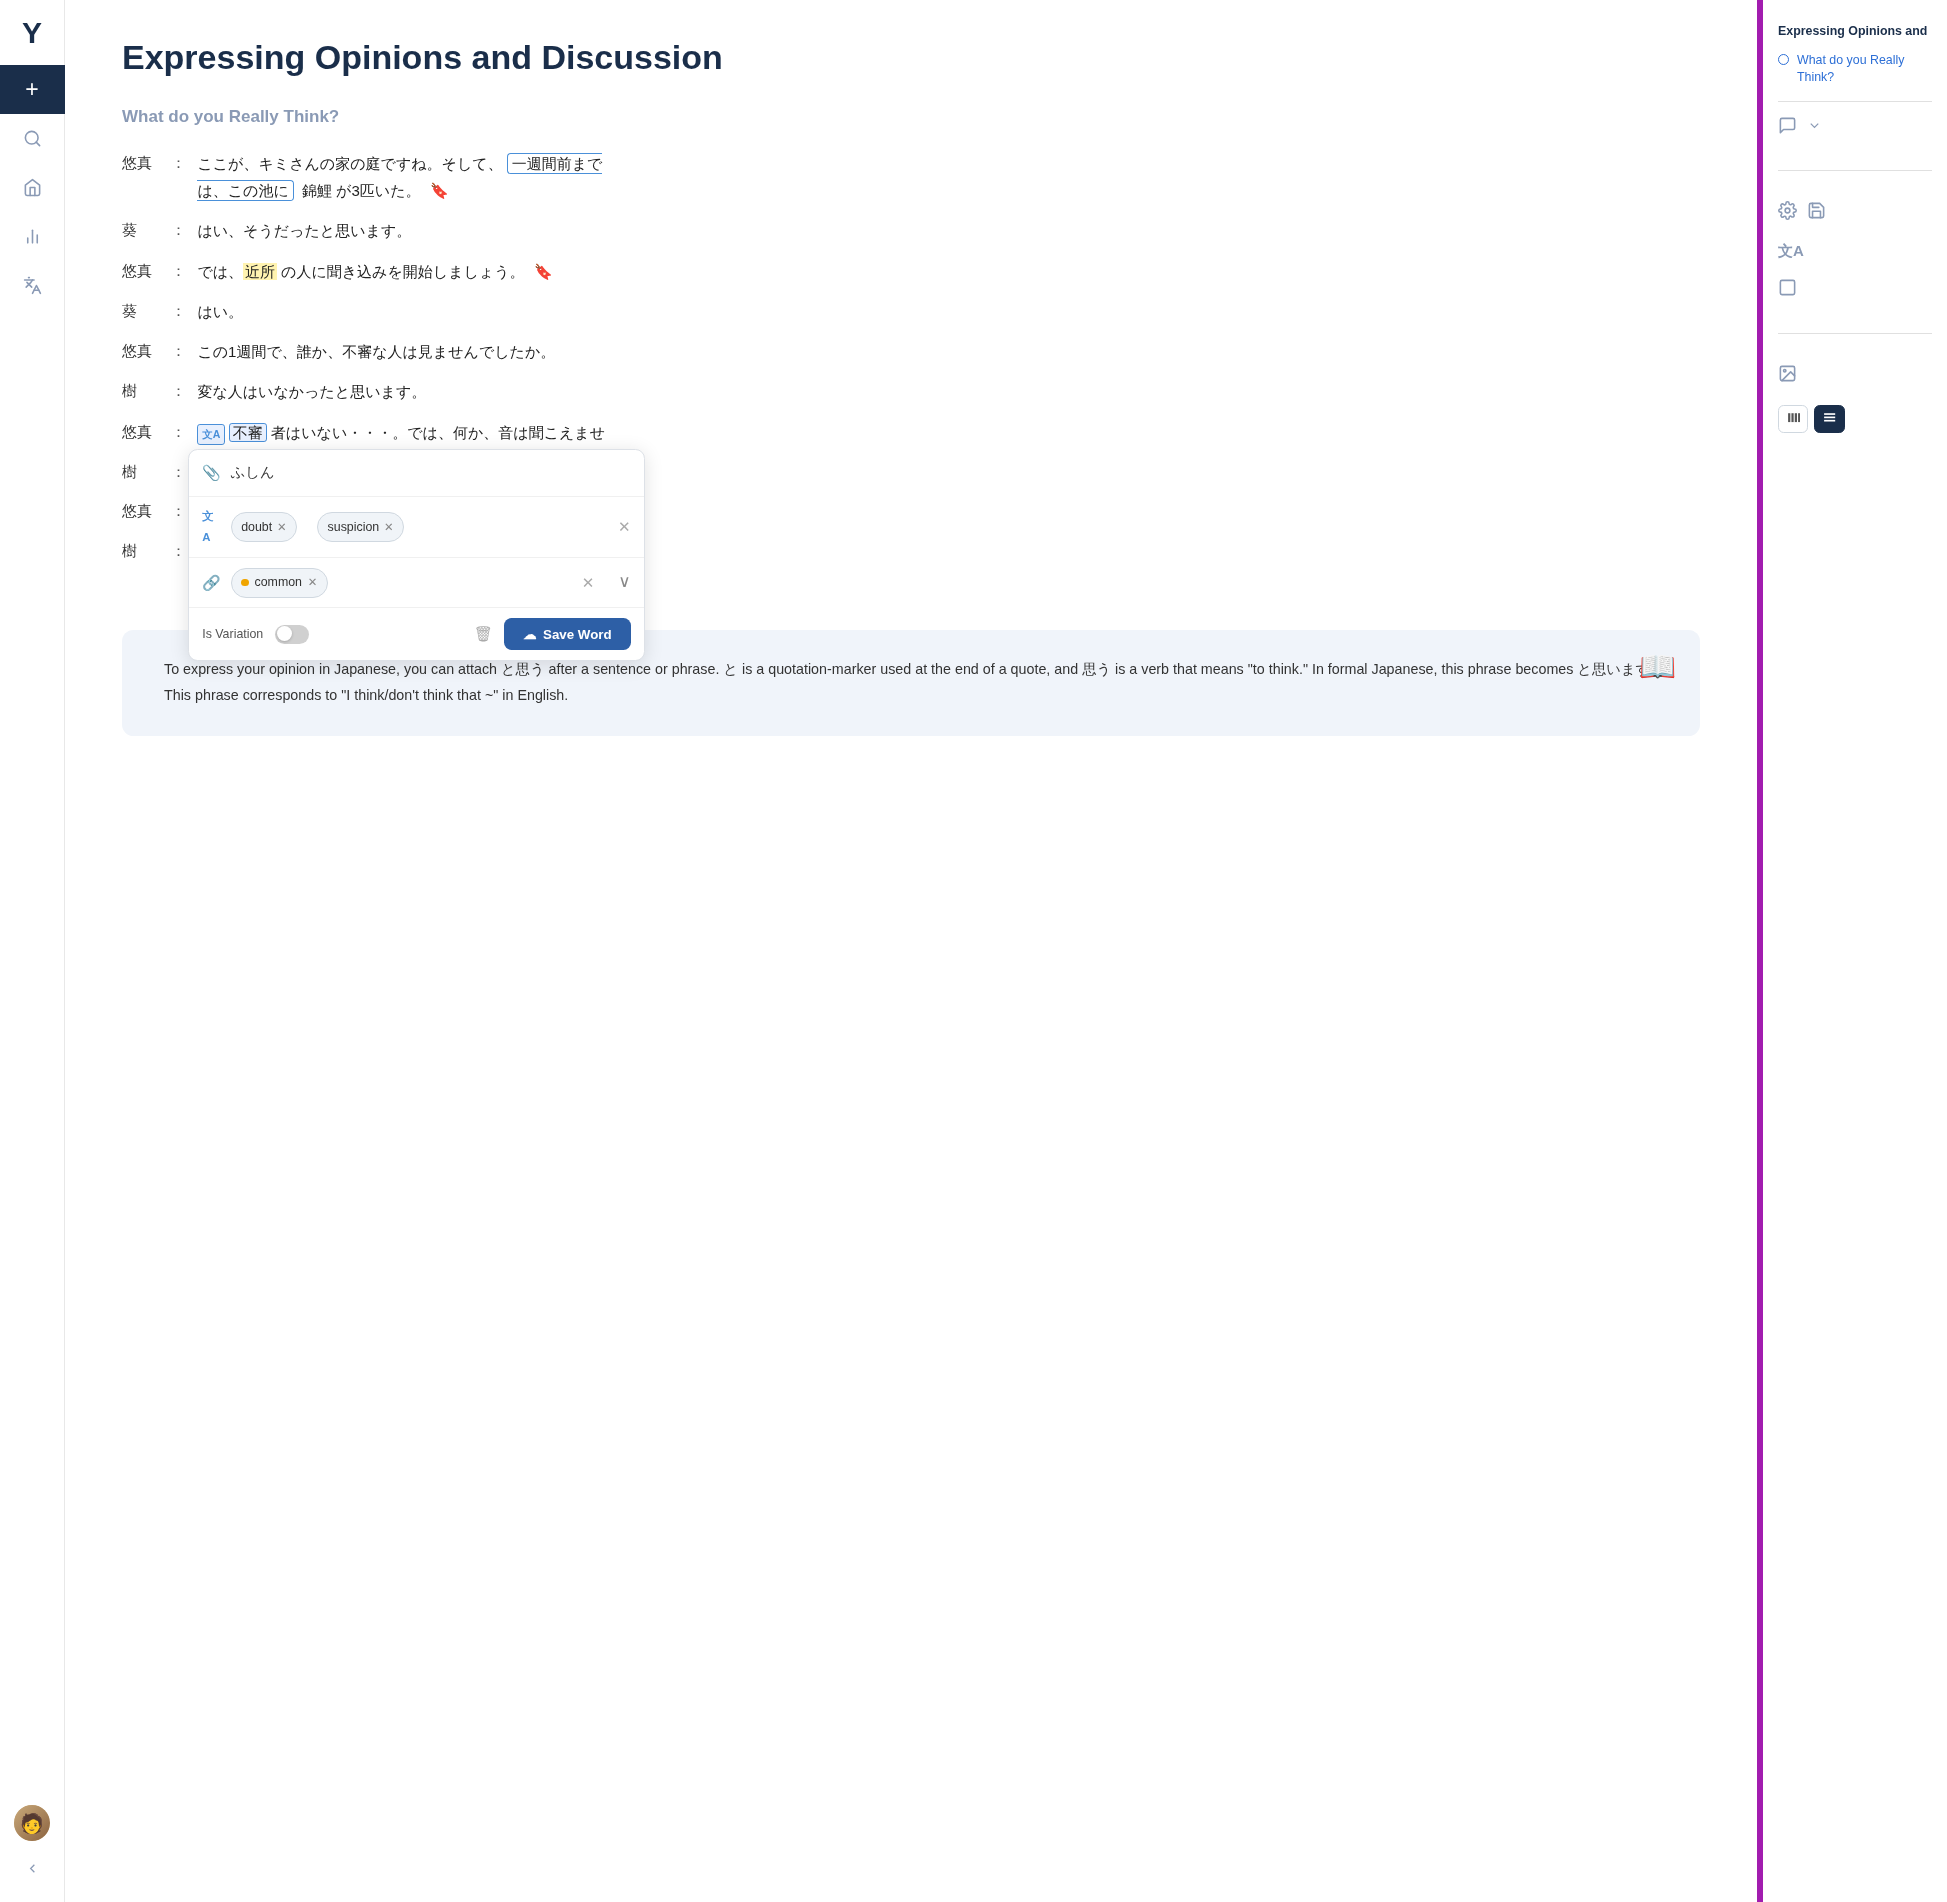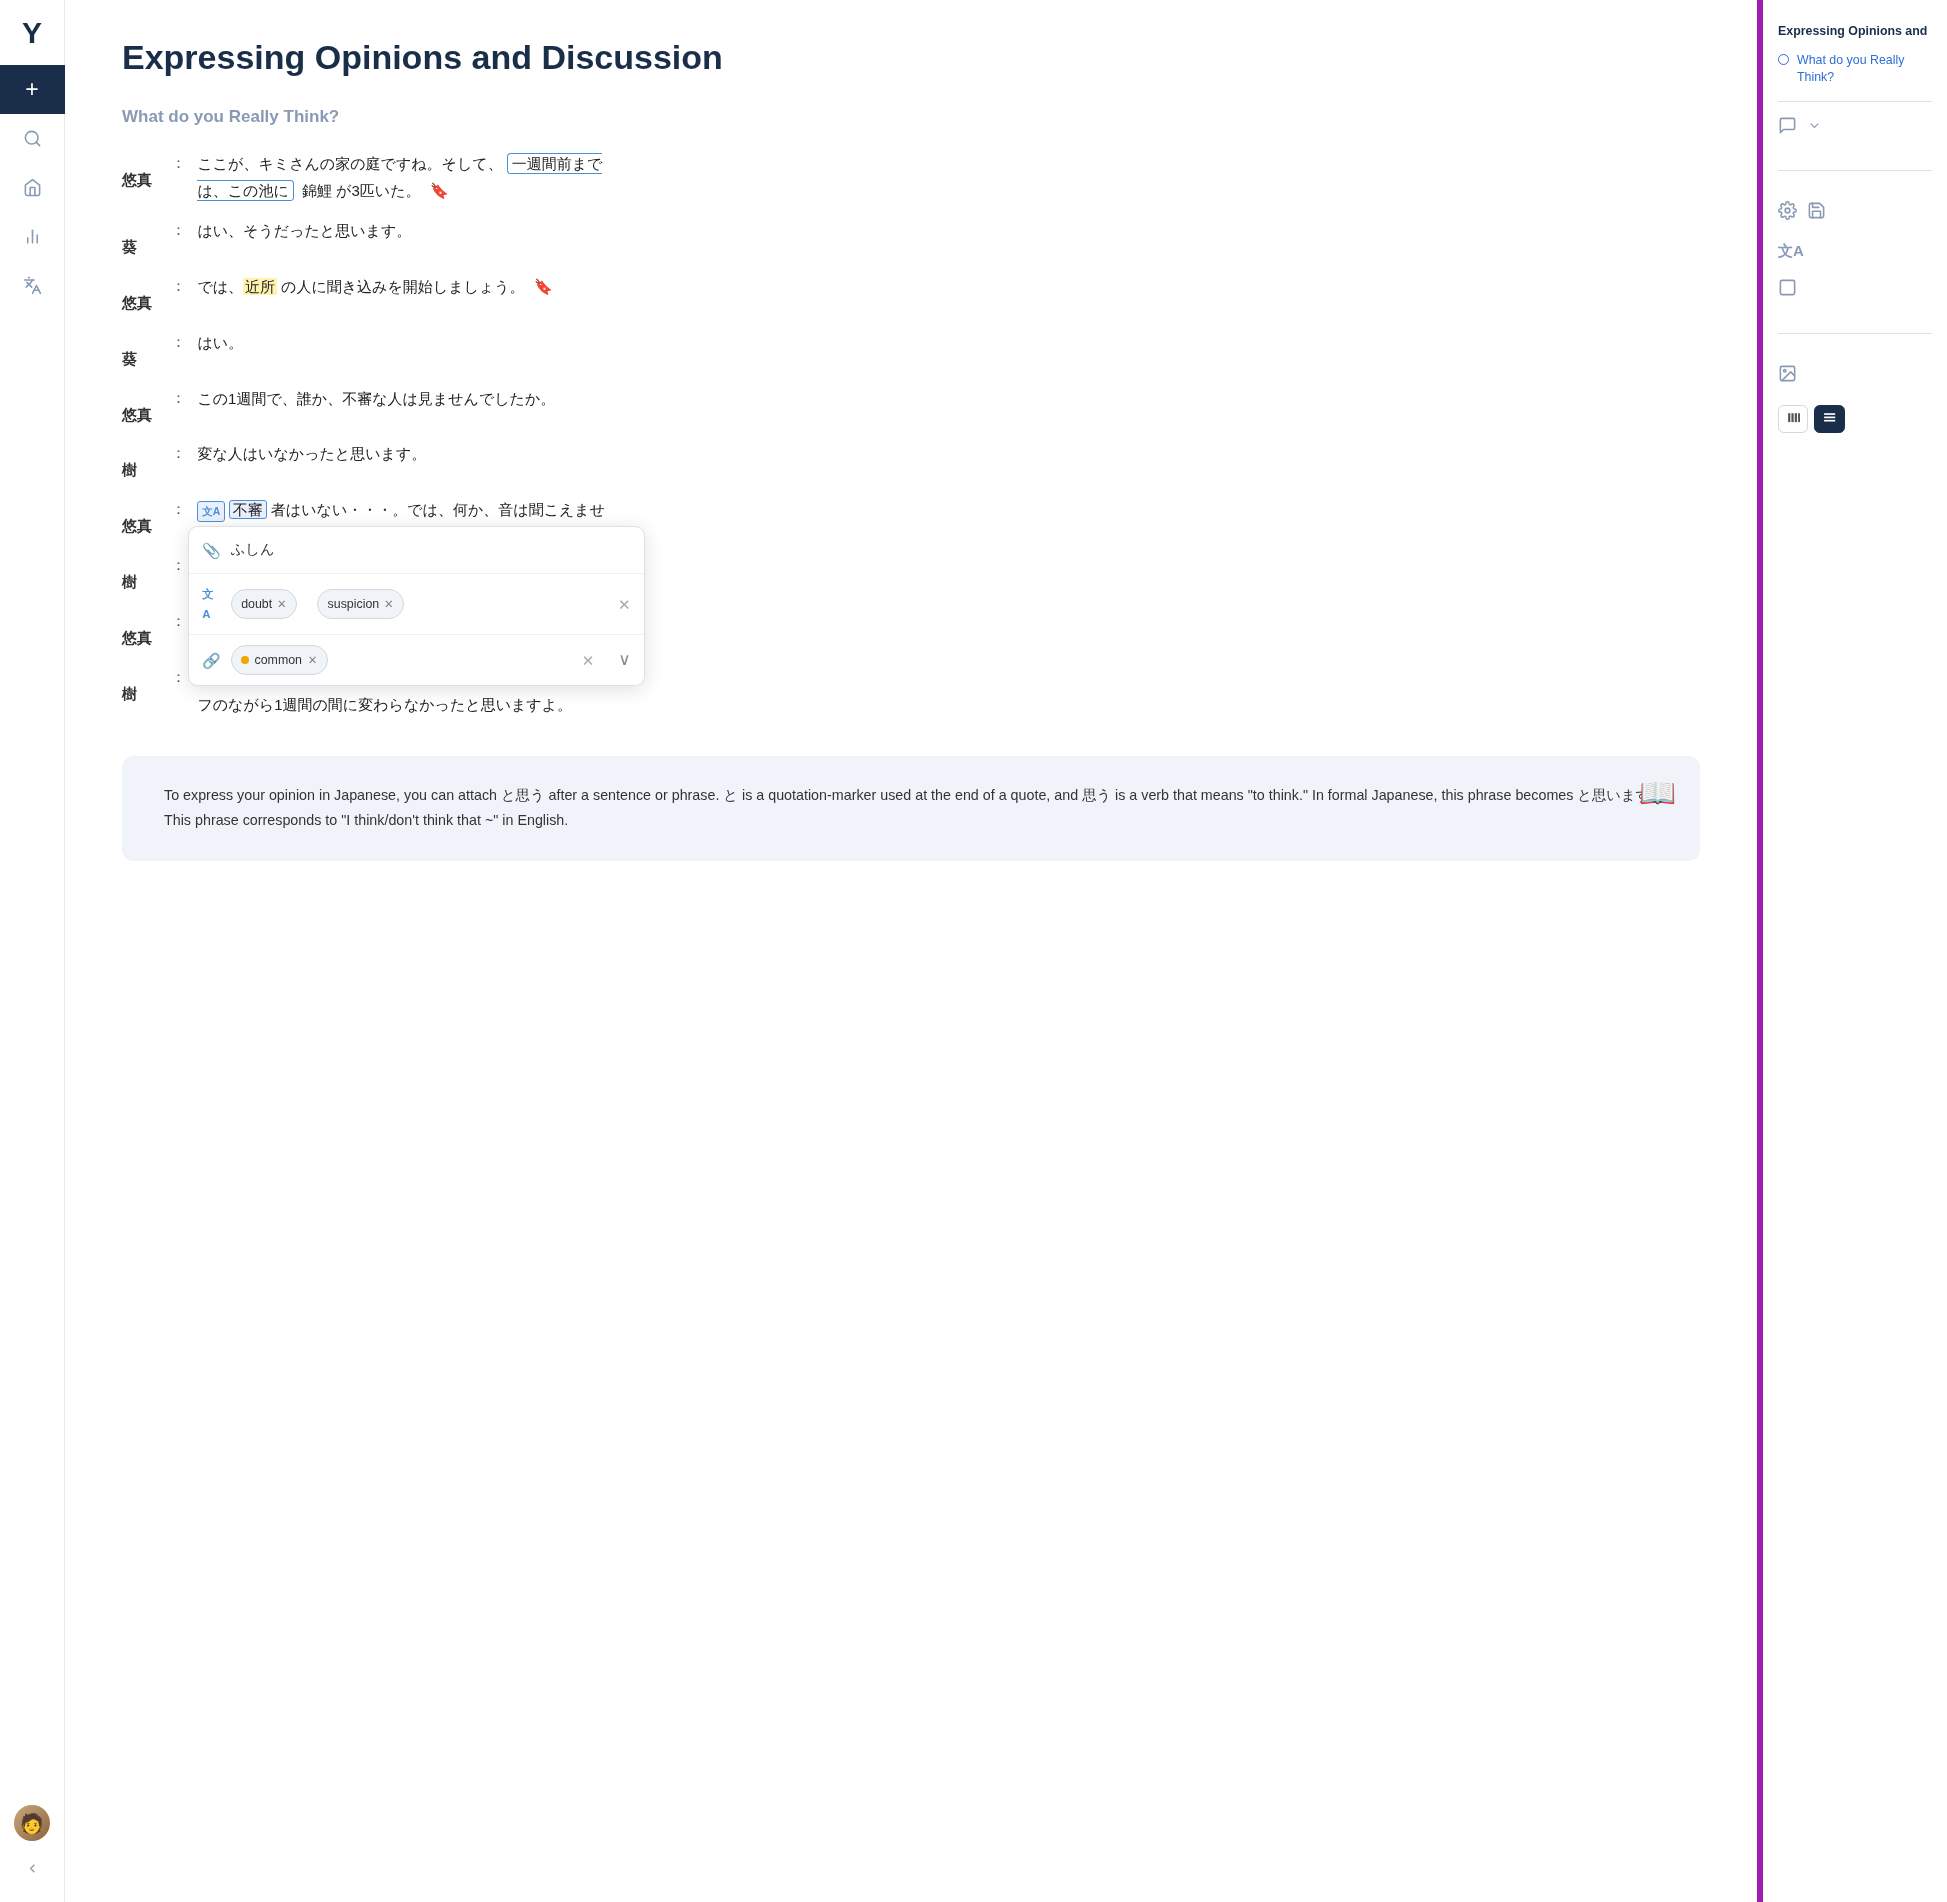--- a/index.html
+++ b/index.html
@@ -110,24 +110,23 @@
     .dialogue-item {
       display: flex;
       align-items: flex-start;
       margin-bottom: 13.3px;
       font-size: 15px;
       color: #222;
       line-height: 1.7;
     }
     .speaker {
       width: 49px;
-      font-weight: 700;
+      font-weight: 400;
       color: #333;
       flex-shrink: 0;
-      margin-top: 17px;
     }
     .colon {
       margin-right: 11.4px;
       color: #555;
       flex-shrink: 0;
     }
     .dialogue-text {
       flex: 1;
       line-height: 1.8;
     }
@@ -551,20 +550,31 @@
               <div class="tag-common">
                 <span class="dot-common"></span>
                 <span>common</span>
                 <span class="tag-remove">✕</span>
               </div>
               <span class="tag-close-all">✕</span>
               <span class="tag-add">∨</span>
             </div>
           </div>
 
+          <div class="popup-actions">
+            <span class="variation-label">Is Variation</span>
+            <div class="toggle">
+              <div class="toggle-knob"></div>
+            </div>
+            <button class="delete-btn">🗑</button>
+            <button class="save-word-btn">
+              <span>☁</span>
+              <span>Save Word</span>
+            </button>
+          </div>
         </div>
       </div>
       者はいない・・・。では、何か、音は聞こえませ
     </span>
   </div>
 
   <div class="dialogue-item">
     <span class="speaker">樹</span>
     <span class="colon">：</span>
     <span class="dialogue-text"></span>

